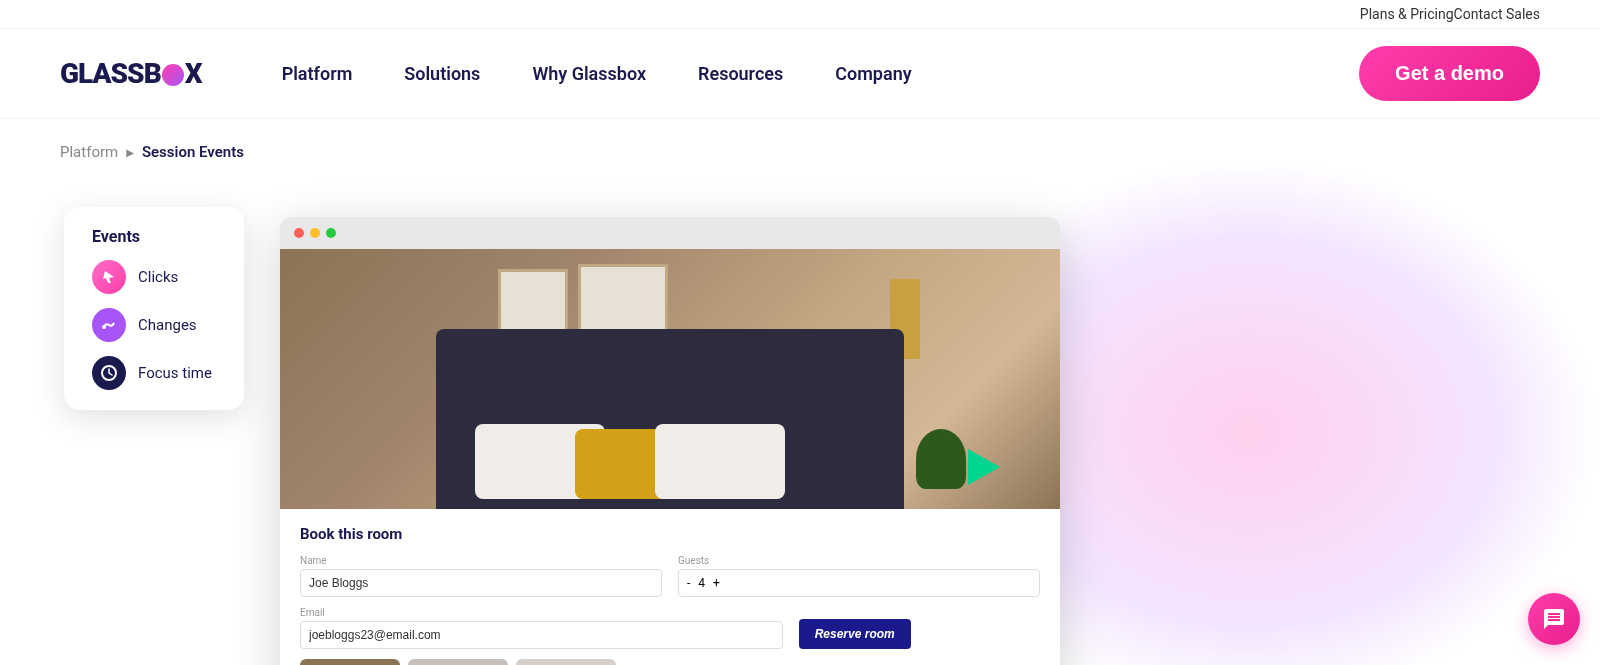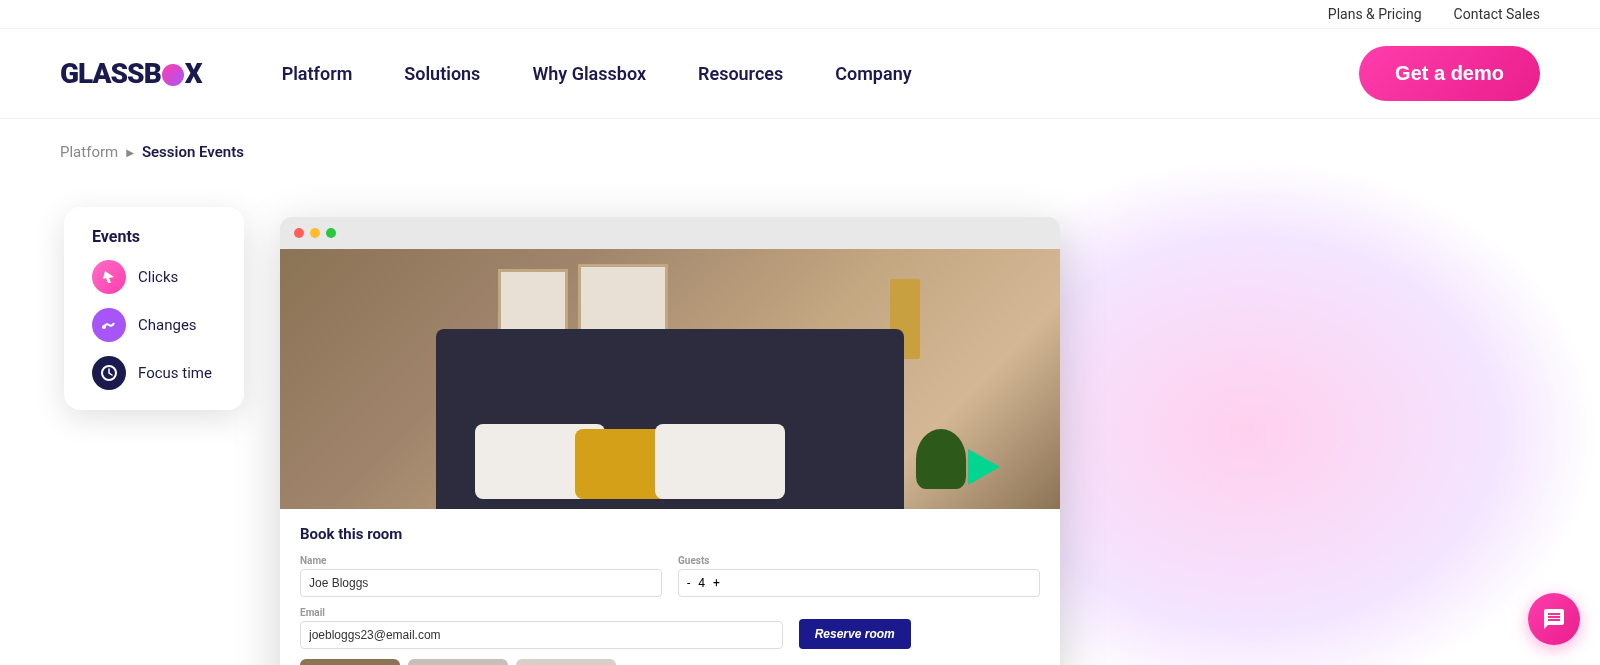--- a/index.html
+++ b/index.html
@@ -11,21 +11,20 @@
       overflow: hidden;
     }
 
     
     .top-bar {
       display: flex;
       justify-content: flex-end;
       align-items: center;
       padding: 6px 60px;
       border-bottom: 1px solid #f0f0f0;
-      gap: 32px;
     }
     .top-bar a {
       font-size: 14px;
       color: #333;
       text-decoration: none;
     }
 
     
     .navbar {
       display: flex;
@@ -336,21 +335,20 @@
       margin-bottom: 10px;
     }
     .form-group {
       flex: 1;
     }
     .form-label {
       font-size: 10px;
       color: #999;
       display: block;
       margin-bottom: 3px;
-      font-weight: bold;
     }
     .form-input {
       width: 100%;
       height: 28px;
       border: 1px solid #ddd;
       border-radius: 4px;
       padding: 0 8px;
       font-size: 12px;
       color: #333;
       background: #fff;

